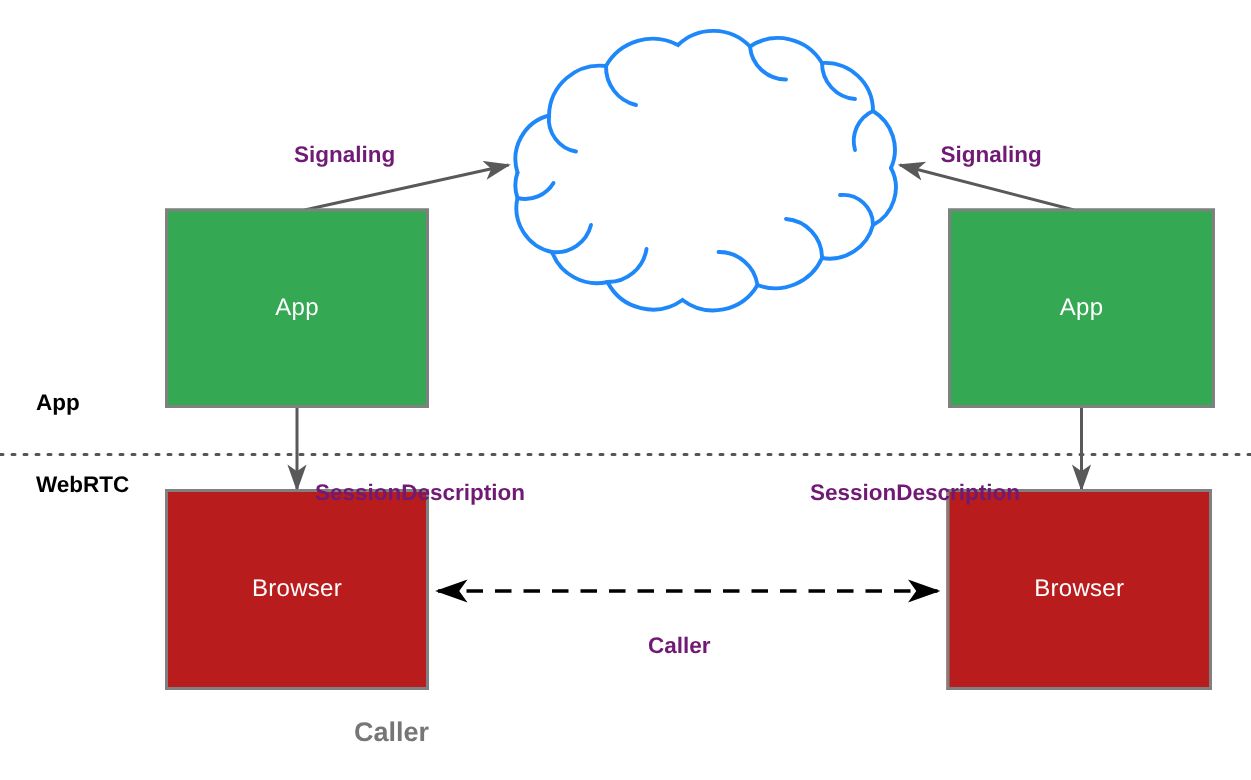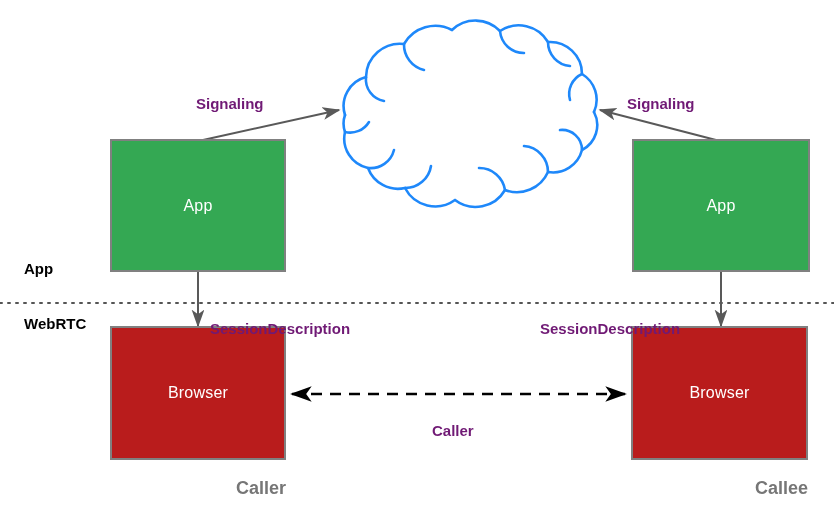--- a/index.html
+++ b/index.html
@@ -146,15 +146,14 @@
 
   <div class="lbl lbl-sig" style="left:196px; top:96px;">Signaling</div>
   <div class="lbl lbl-sig" style="left:627px; top:96px;">Signaling</div>
 
   <div class="lbl lbl-sd" style="left:210px; top:286px;">SessionDescription</div>
   <div class="lbl lbl-sd" style="left:540px; top:286px;">SessionDescription</div>
 
   <div class="lbl lbl-media" style="left:432px; top:423px;">Caller</div>
 
   <div class="lbl lbl-role" style="left:110px; top:479px; width:176px;">Caller</div>
-  <div class="lbl lbl-role" style="left:631px; top:479px; width:177px;">Callee</div>
 
 </div>
 
 </body></html>

